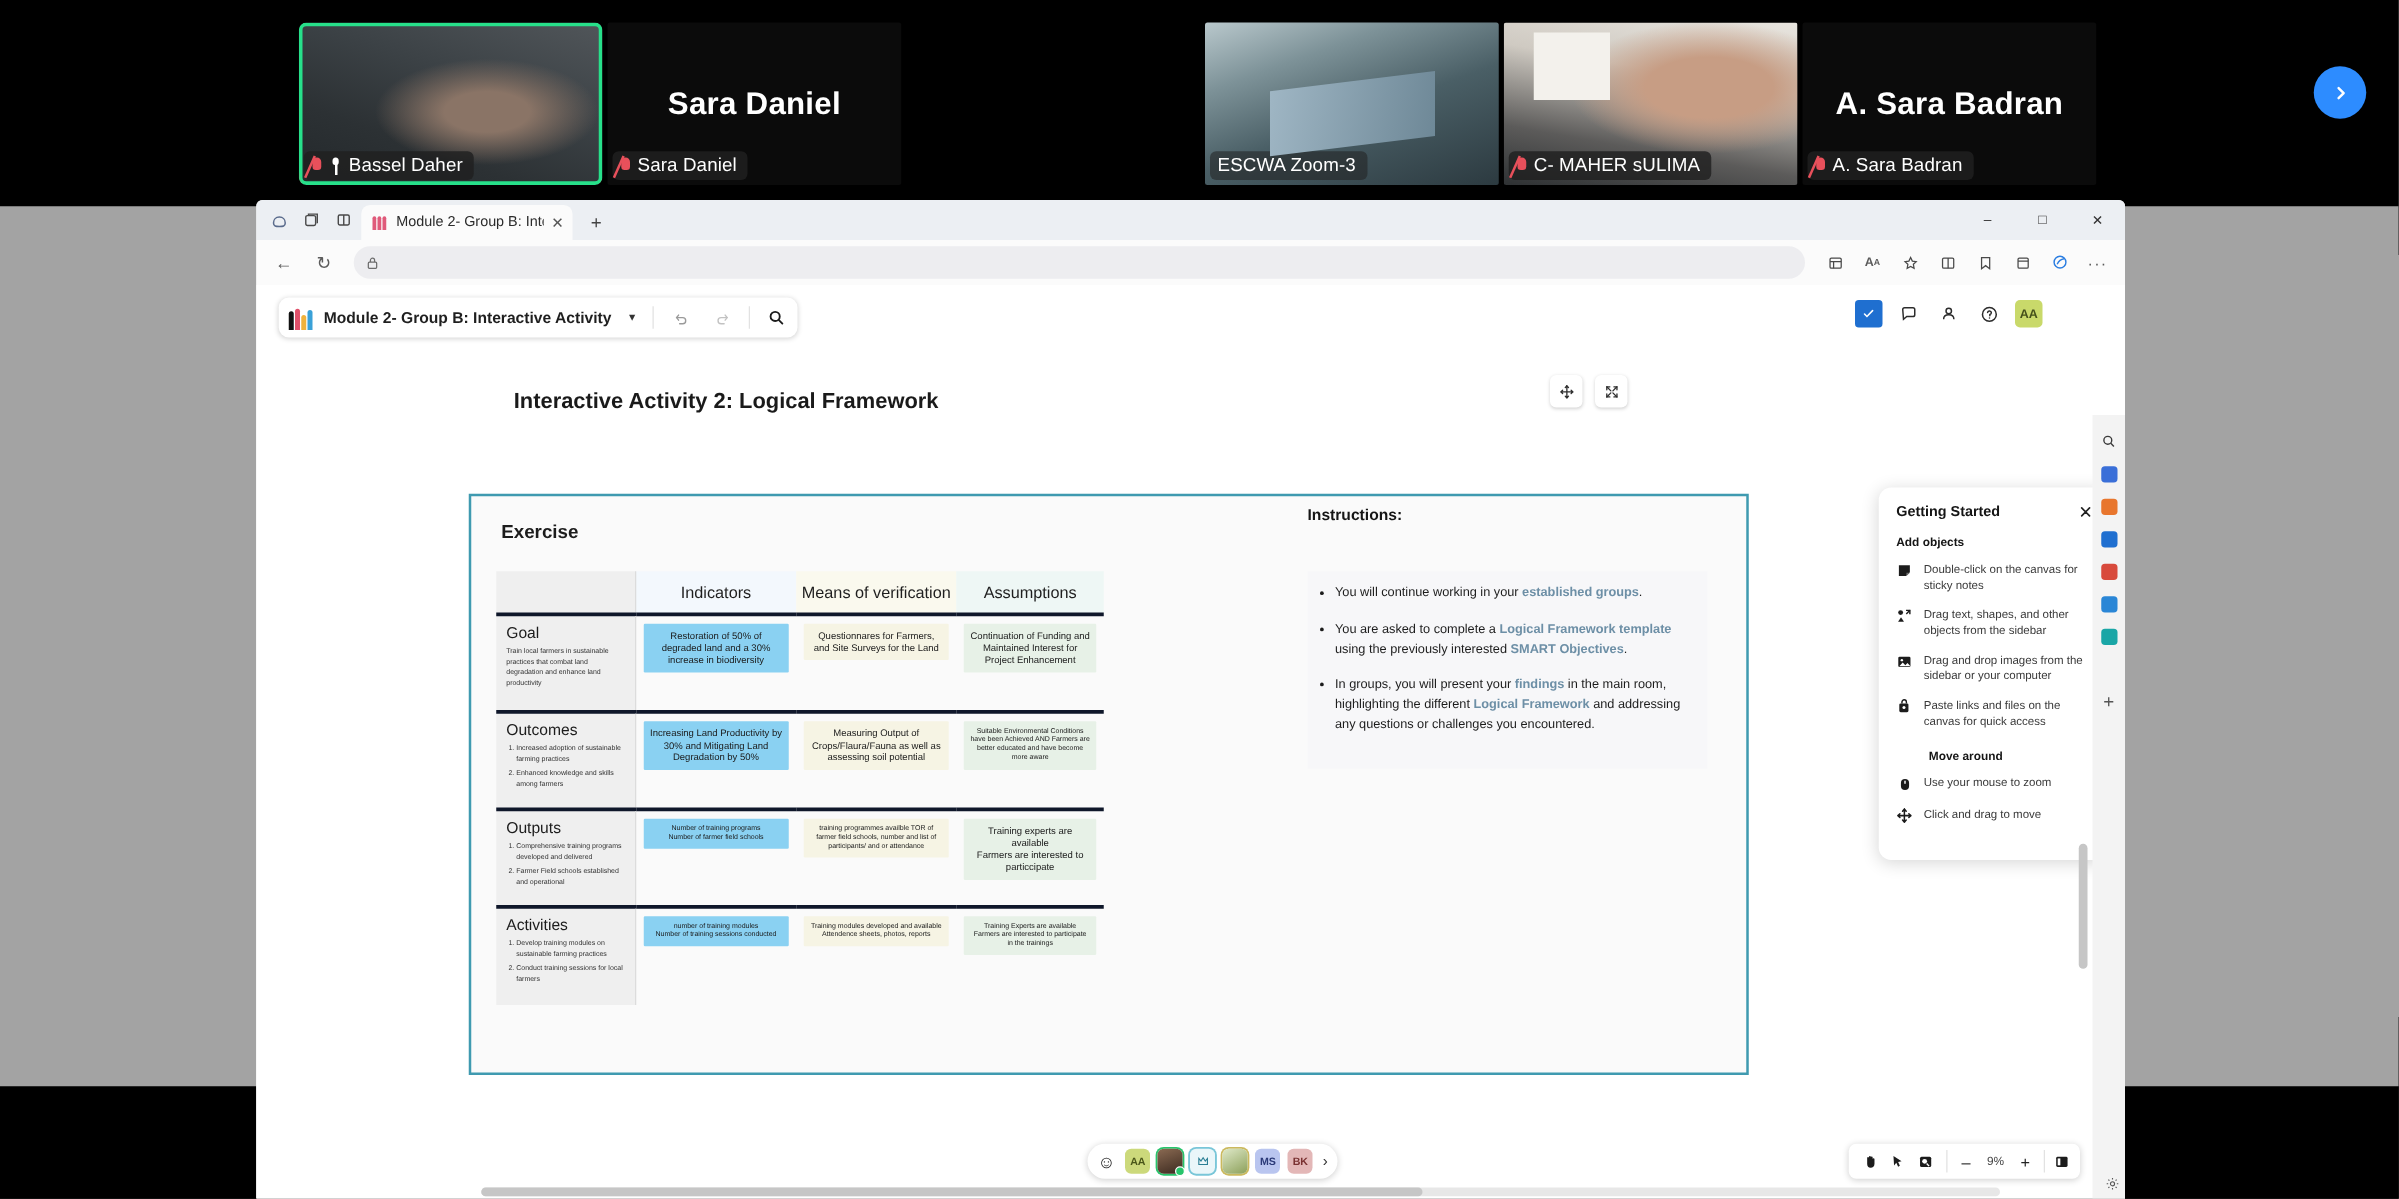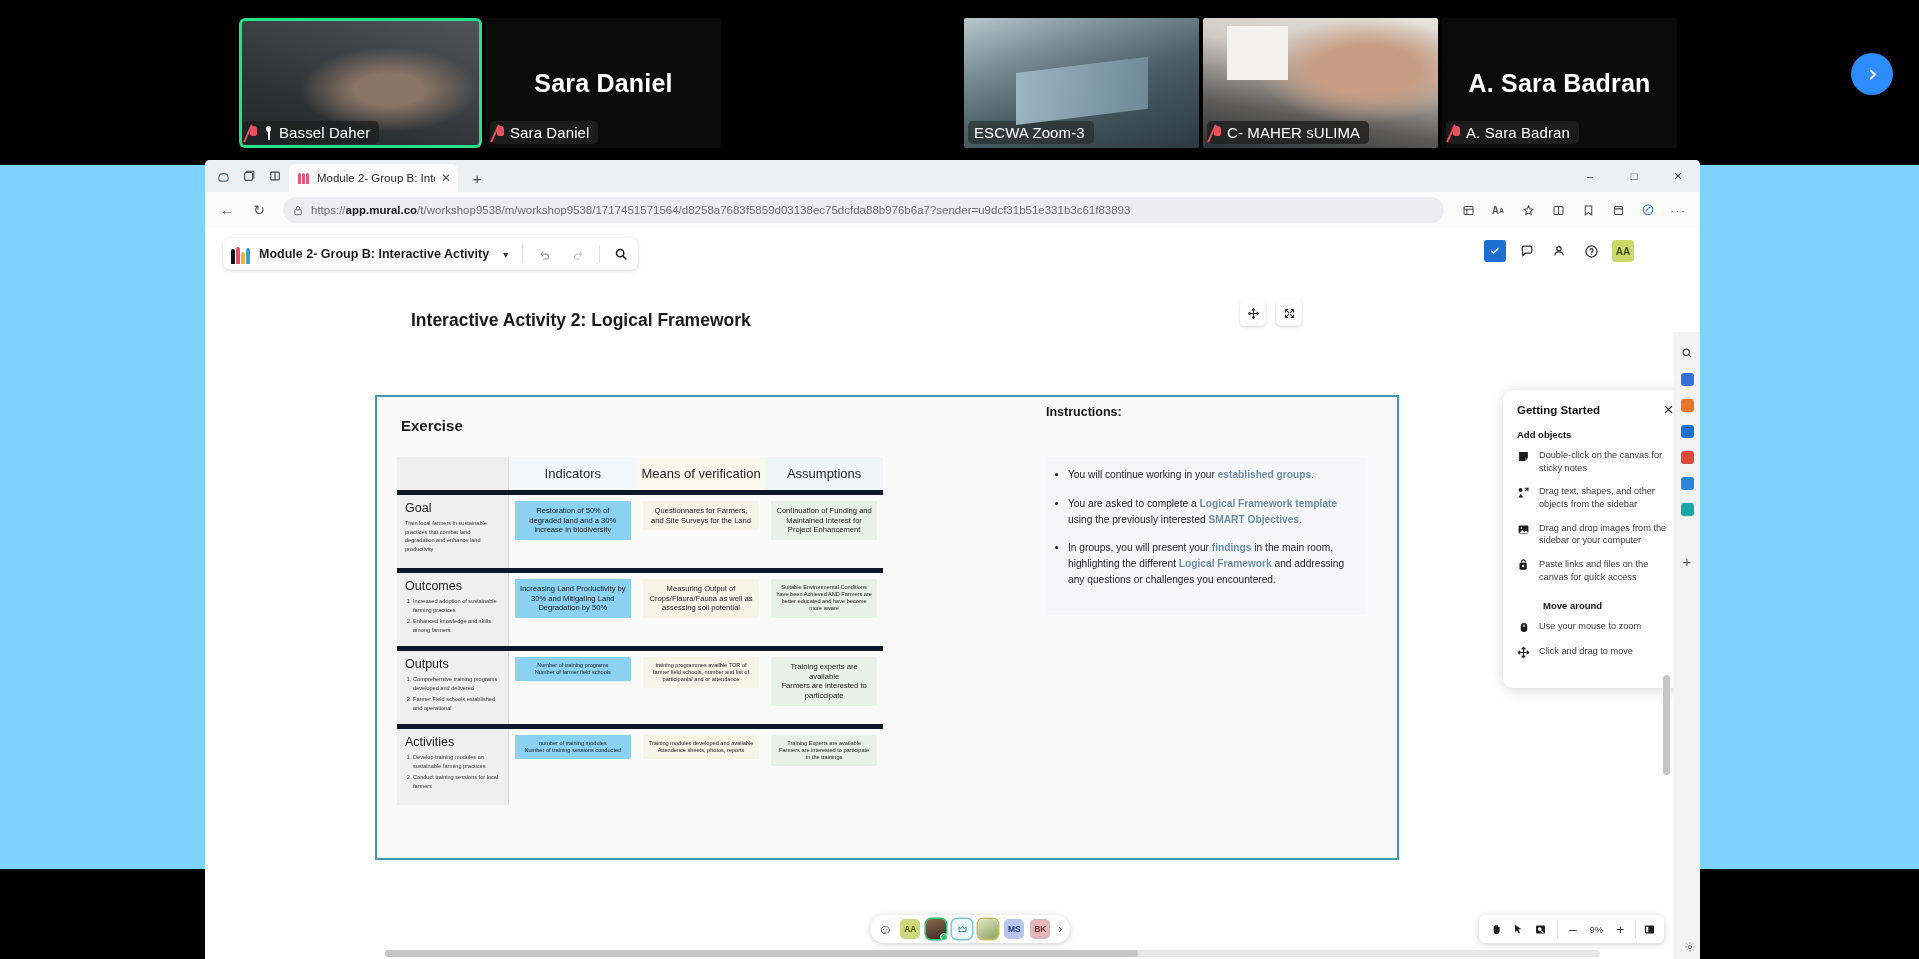--- a/index.html
+++ b/index.html
@@ -2,21 +2,21 @@
 <html><head>
 <meta charset="utf-8">
 <style>
   * { box-sizing: border-box; margin: 0; padding: 0; }
   html, body {
     width: 1919px; height: 959px;
     background: #000;
     font-family: "Liberation Sans", sans-serif;
     overflow: hidden;
   }
-  #root { position: relative; width: 1919px; height: 869px; background:#7dd3fc; }
+  #root { position: relative; width: 1919px; height: 869px; background:#a3a3a3; }
 
   
   .zoom-strip { position:absolute; left:0; top:0; width:1919px; height:165px; background:#000; }
   .vtile { position:absolute; top:18px; height:130px; background:#0d0d0d; overflow:hidden; border-radius:2px; }
   .vtile .label {
     position:absolute; left:4px; bottom:4px; height:23px;
     display:flex; align-items:center; gap:5px;
     padding:0 9px 0 6px; border-radius:5px;
     background:rgba(32,32,32,0.82);
     color:#fff; font-size:15px; letter-spacing:.1px; white-space:nowrap;
@@ -117,21 +117,21 @@
 
   .exercise-h { position:absolute; left:24px; top:20px; font-size:15px; font-weight:700; color:#1c1c1c;}
 
   table.lf { position:absolute; left:20px; top:60px; border-collapse:collapse; width:486px; }
   table.lf th, table.lf td{ vertical-align:top; }
   table.lf th { font-weight:400; font-size:13px; color:#1f1f1f; text-align:center; padding:9px 4px; }
   .c0 { width:104px; background:#efefef; border-right:1px solid #dcdcdc;}
   .c1 { width:120px; background:#f3f8fd; }
   .c2 { width:120px; background:#faf9ee; }
   .c3 { width:110px; background:#eef7f5; }
-  .row-body td { border-top:5px solid #0f172a; padding:6px; height:78px; }
+  .row-body td { border-top:3px solid #0f172a; padding:6px; height:78px; }
   .side { background:#efefef; border-right:1px solid #dcdcdc; padding:6px 8px !important;}
   .side h4 { font-size:12.5px; font-weight:400; color:#1c1c1c; margin-bottom:4px;}
   .side p, .side li { font-size:5.6px; line-height:1.55; color:#333; }
   .side ol { margin:0; padding-left:8px; }
   .side ol li{ margin-bottom:3px; }
   .sticky { border-radius:1px; padding:5px 5px; text-align:center; line-height:1.28; color:#1a1a1a;}
   .s-blue { background:#8ad1f2; }
   .s-cream { background:#f6f4e4; }
   .s-green { background:#e7f1e7; }
   .fs8 { font-size:7.6px; } .fs6 { font-size:5.6px; }
@@ -267,21 +267,20 @@
     </div>
 
     <div class="navbar">
       <div class="navbtn">←</div>
       <div class="navbtn">↻</div>
       <div class="omnibox">
         <svg width="10" height="11" viewBox="0 0 12 13" fill="none" stroke="#6d6d6d" stroke-width="1.2">
             <rect x="2" y="5.5" width="8" height="6" rx="1"></rect>
             <path d="M4 5.5V3.8a2 2 0 0 1 4 0v1.7"></path>
           </svg>
-        <span><span>https://</span><b>app.mural.co</b><span>/t/workshop9538/m/workshop9538/1717451571564/d8258a7683f5859d03138ec75dcfda88b976b6a7?sender=u9dcf31b51e331b3c61f83893</span></span>
       </div>
       <div class="navbar-right">
         <div class="navbtn">
           <svg width="13" height="13" viewBox="0 0 16 16" fill="none" stroke="#4a4a4a" stroke-width="1.25">
               <rect x="2.5" y="3" width="11" height="10" rx="1.3"></rect>
               <path d="M2.5 6.5h11M6 6.5V13"></path>
             </svg>
           </div>
         <div class="navbtn" style="font-size:10px;font-weight:700;">A<sup style="font-size:7px">A</sup></div>
         <div class="navbtn">

